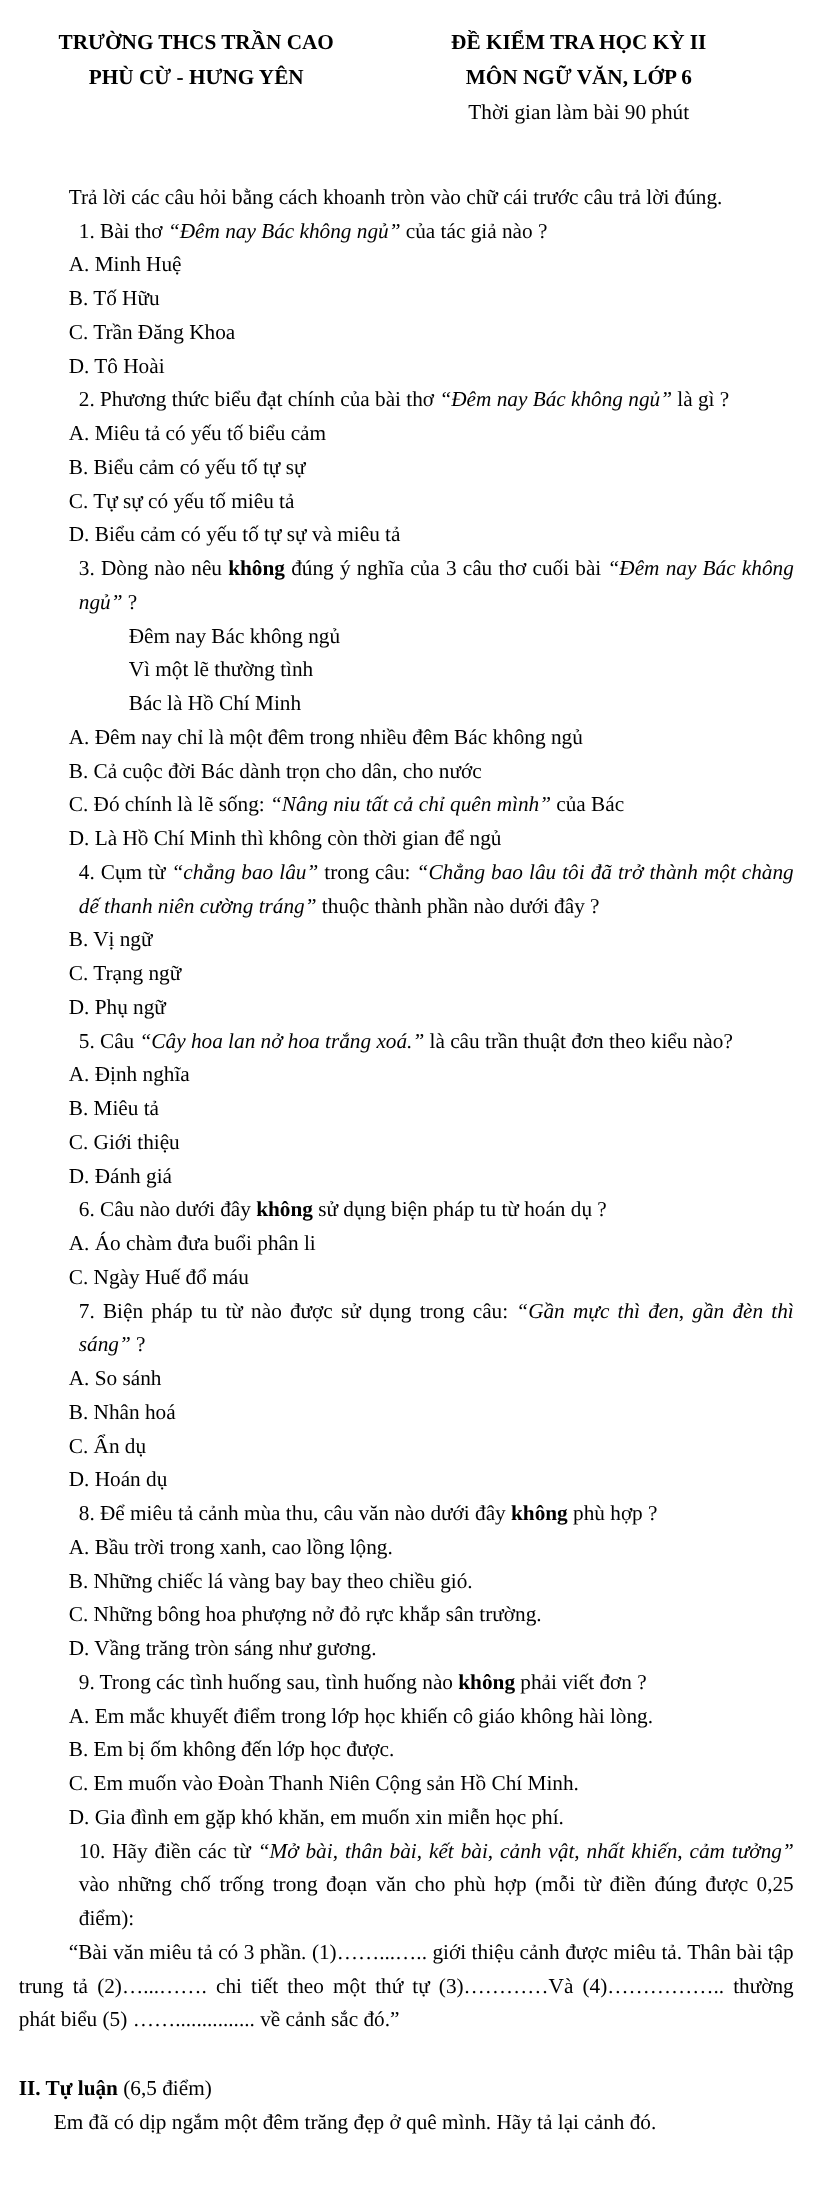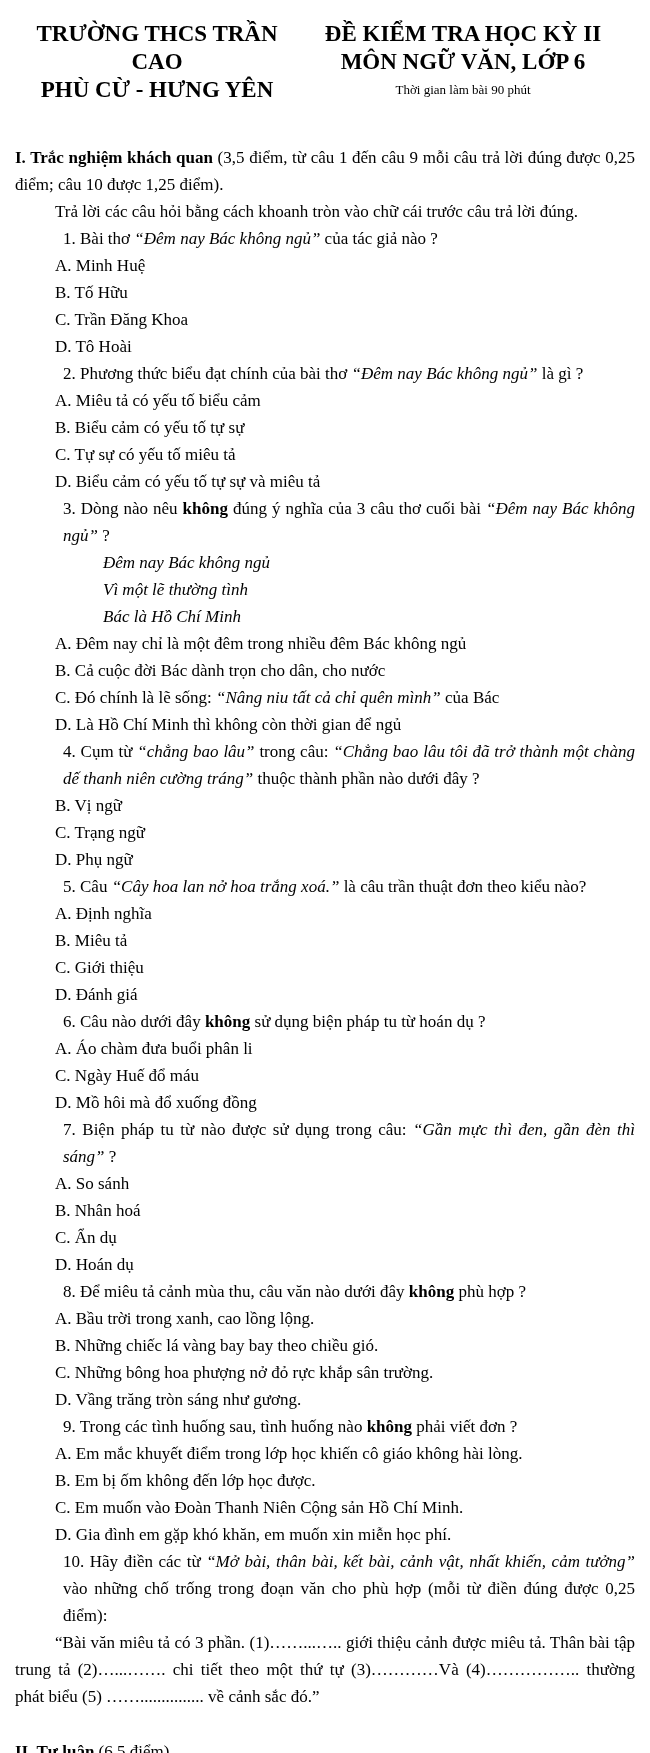--- a/index.html
+++ b/index.html
@@ -19,30 +19,30 @@
   
   .exam-header {
     display: flex;
     justify-content: space-between;
     align-items: flex-start;
     padding: 4px 10px 0 10px;
   }
   .header-col { text-align: center; }
   .header-col.left  { width: 44%; }
   .header-col.right { width: 54%; }
-  .hdr-bold { font-weight: bold; font-size: 23px; line-height: 28px; }
-  .hdr-normal { font-size: 13px; line-height: 28px; }
+  .hdr-bold { font-weight: bold; font-size: 17px; line-height: 28px; }
+  .hdr-normal { font-size: 17px; line-height: 28px; }
 
   
   .doc-body { margin-top: 40px; }
   .justify { text-align: justify; }
   .instruction { text-indent: 40px; }
   .q-line { text-align: justify; margin-left: 48px; }
   .options { padding-left: 40px; }
-  .poem { padding-left: 88px; font-style: italic; }
+  .poem { padding-left: 88px; }
   .q10-para { text-align: justify; text-indent: 40px; }
   .section2 { margin-top: 28px; }
   .sec2-body { text-indent: 28px; }
 
   .it { font-style: italic; }
   .bd { font-weight: bold; }
 </style>
 </head>
 <body>
 
@@ -56,21 +56,20 @@
     <div class="header-col right">
       <p class="hdr-bold">ĐỀ KIỂM TRA HỌC KỲ II</p>
       <p class="hdr-bold">MÔN NGỮ VĂN, LỚP 6</p>
       <p class="hdr-normal">Thời gian làm bài 90 phút</p>
     </div>
   </div>
 
   <div class="doc-body">
 
     <div class="section1">
-      <p class="justify"><span class="bd">I. Trắc nghiệm khách quan</span><span> (3,5 điểm, từ câu 1 đến câu 9 mỗi câu trả lời đúng được 0,25 điểm; câu 10 được 1,25 điểm).</span></p>
       <p class="instruction">Trả lời các câu hỏi bằng cách khoanh tròn vào chữ cái trước câu trả lời đúng.</p>
 
       <div class="question">
         <p class="q-line"><span>1. Bài thơ </span><span class="it">“Đêm nay Bác không ngủ”</span><span> của tác giả nào ?</span></p>
         <div class="options">
           <p class="option"><span>A. Minh Huệ</span></p>
           <p class="option"><span>B. Tố Hữu</span></p>
           <p class="option"><span>C. Trần Đăng Khoa</span></p>
           <p class="option"><span>D. Tô Hoài</span></p>
         </div>
@@ -118,21 +117,20 @@
           <p class="option"><span>C. Giới thiệu</span></p>
           <p class="option"><span>D. Đánh giá</span></p>
         </div>
       </div>
 
       <div class="question">
         <p class="q-line"><span>6. Câu nào dưới đây </span><span class="bd">không</span><span> sử dụng biện pháp tu từ hoán dụ ?</span></p>
         <div class="options">
           <p class="option"><span>A. Áo chàm đưa buổi phân li</span></p>
           <p class="option"><span>C. Ngày Huế đổ máu</span></p>
-          <p class="option"><span>D. Mồ hôi mà đổ xuống đồng</span></p>
         </div>
       </div>
 
       <div class="question">
         <p class="q-line"><span>7. Biện pháp tu từ nào được sử dụng trong câu: </span><span class="it">“Gần mực thì đen, gần đèn thì sáng”</span><span> ?</span></p>
         <div class="options">
           <p class="option"><span>A. So sánh</span></p>
           <p class="option"><span>B. Nhân hoá</span></p>
           <p class="option"><span>C. Ẩn dụ</span></p>
           <p class="option"><span>D. Hoán dụ</span></p>

